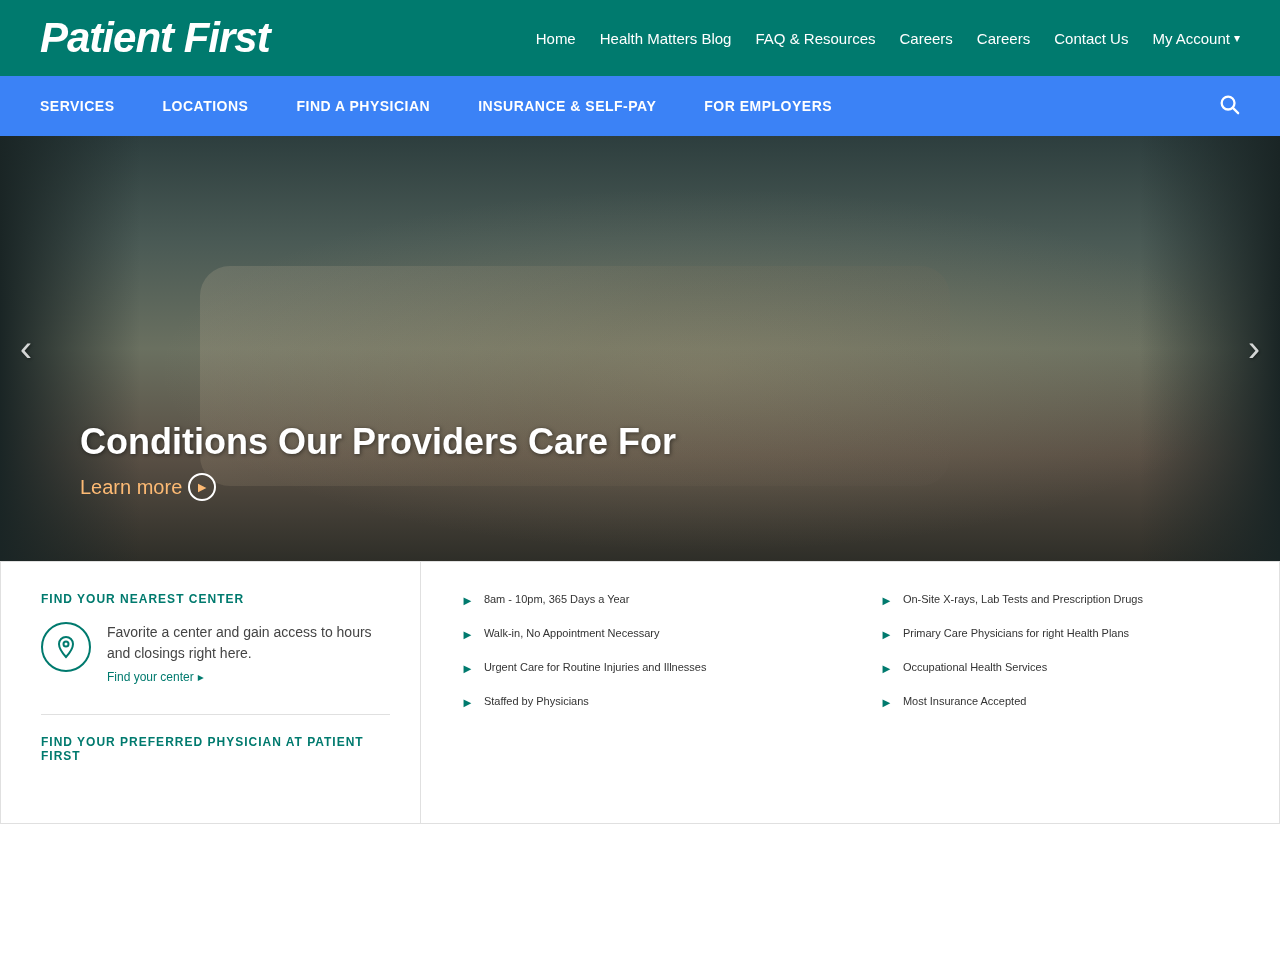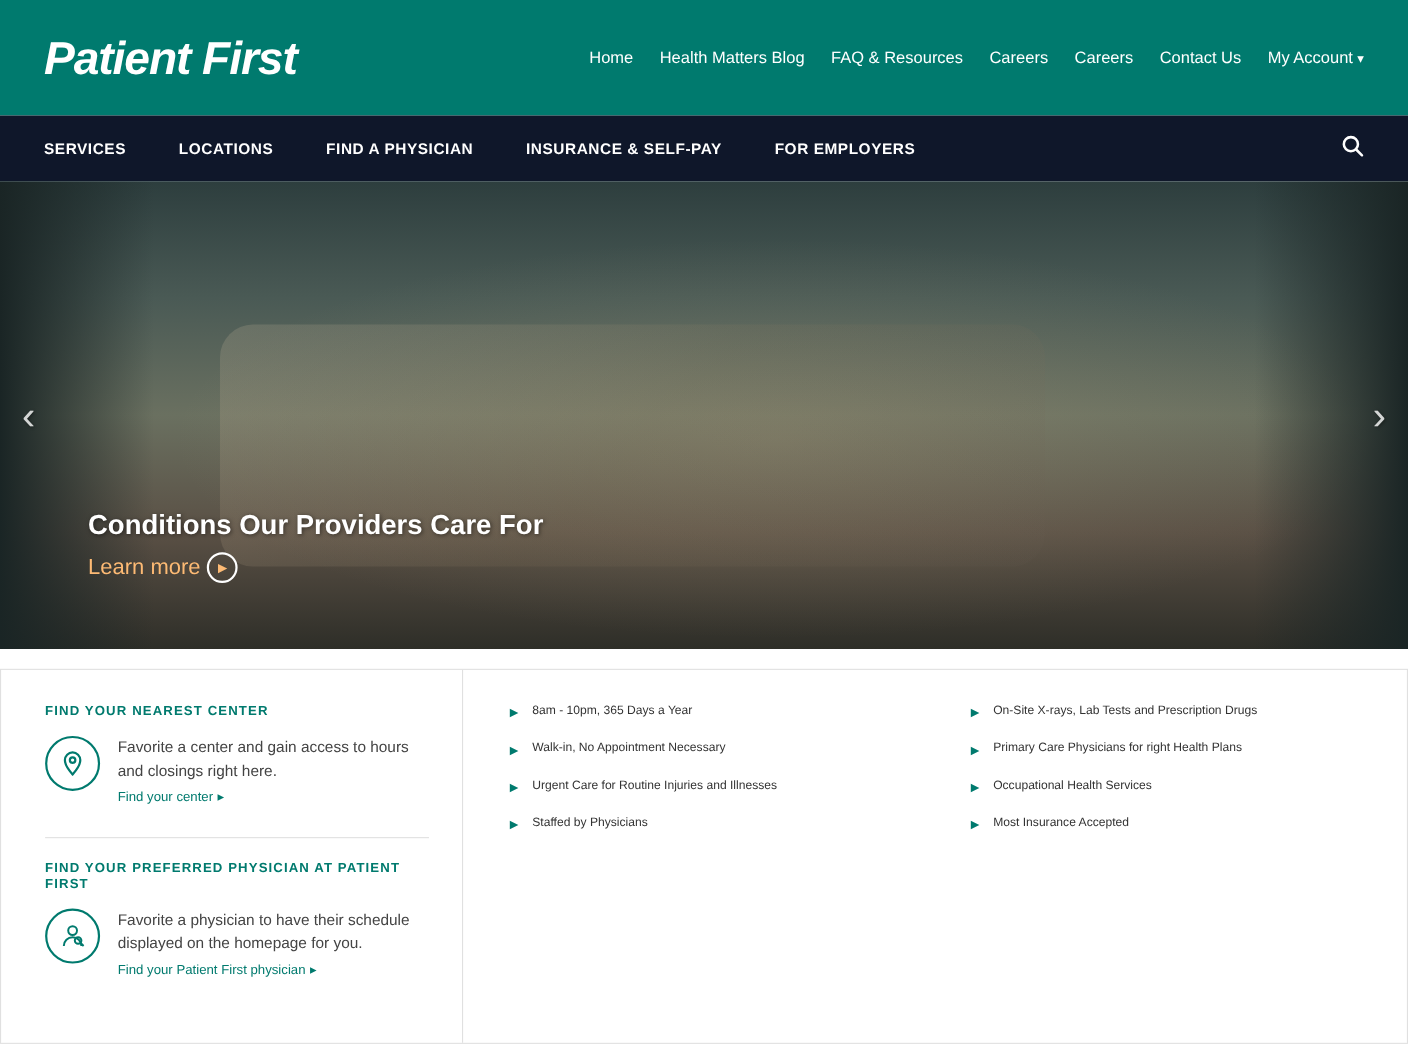--- a/index.html
+++ b/index.html
@@ -5,21 +5,21 @@
     * { margin: 0; padding: 0; box-sizing: border-box; }
     body { font-family: Arial, sans-serif; background: #fff; width: 1280px; }
 
     
     .top-nav {
       background: #007a6e;
       display: flex;
       align-items: center;
       justify-content: space-between;
       padding: 0 40px;
-      height: 105px;
+      height: 76px;
     }
     .logo {
       color: #fff;
       font-size: 42px;
       font-weight: 900;
       font-style: italic;
       letter-spacing: -1px;
     }
     .top-nav-links {
       display: flex;
@@ -32,21 +32,21 @@
     }
     .top-nav-links .my-account {
       display: flex;
       align-items: center;
       gap: 4px;
     }
     .my-account-caret { font-size: 12px; }
 
     
     .sec-nav {
-      background: #0f172a;
+      background: #3b82f6;
       display: flex;
       align-items: center;
       justify-content: space-between;
       padding: 0 40px;
       height: 60px;
     }
     .sec-nav-links {
       display: flex;
       align-items: center;
       gap: 48px;
@@ -90,21 +90,21 @@
         radial-gradient(ellipse at 60% 50%, rgba(180,160,120,0.3) 0%, transparent 60%),
         linear-gradient(to bottom, #3a4a4a 0%, #5a6060 40%, #3a3a35 100%);
     }
     .hero-overlay {
       position: absolute;
       bottom: 60px;
       left: 80px;
     }
     .hero-title {
       color: #fff;
-      font-size: 25px;
+      font-size: 36px;
       font-weight: 700;
       text-shadow: 1px 1px 4px rgba(0,0,0,0.5);
       margin-bottom: 10px;
     }
     .hero-link {
       color: #fdba74;
       font-size: 20px;
       text-decoration: none;
       display: flex;
       align-items: center;
@@ -133,21 +133,21 @@
       text-shadow: 1px 1px 3px rgba(0,0,0,0.5);
     }
     .hero-prev { left: 20px; }
     .hero-next { right: 20px; }
 
     
     .content-section {
       display: flex;
       padding: 0;
       border: 1px solid #e0e0e0;
-      margin: 18px 0 0 0;
+      margin: 0 0 0 0;
     }
 
     
     .left-panel {
       width: 420px;
       min-width: 420px;
       border-right: 1px solid #e0e0e0;
       padding: 30px 30px 30px 40px;
     }
     .find-section { margin-bottom: 30px; }
@@ -297,34 +297,20 @@
           <p>Favorite a center and gain access to hours and closings right here.</p>
           <a href="#" class="find-link">Find your center</a>
         </div>
       </div>
     </div>
 
     <hr class="divider-line">
 
     <div class="find-section">
       <div class="find-title">FIND YOUR PREFERRED PHYSICIAN AT PATIENT FIRST</div>
-      <div class="find-row">
-        <div class="find-icon">
-          <svg width="22" height="24" viewBox="0 0 22 24" fill="none" stroke="#007a6e" stroke-width="1.8">
-            <circle cx="11" cy="7" r="4"></circle>
-            <path d="M3 21c0-4.4 3.6-8 8-8s8 3.6 8 8"></path>
-            <circle cx="16" cy="16" r="3" fill="none"></circle>
-            <line x1="18.5" y1="18.5" x2="21" y2="21"></line>
-          </svg>
-        </div>
-        <div class="find-text">
-          <p>Favorite a physician to have their schedule displayed on the homepage for you.</p>
-          <a href="#" class="find-link">Find your Patient First physician</a>
-        </div>
-      </div>
     </div>
 
   </div>
 
   <div class="right-panel">
 
     <div class="features-col">
       <div class="feature-item">
         <span class="feature-arrow">►</span>
         <span class="feature-text">8am - 10pm, 365 Days a Year</span>

